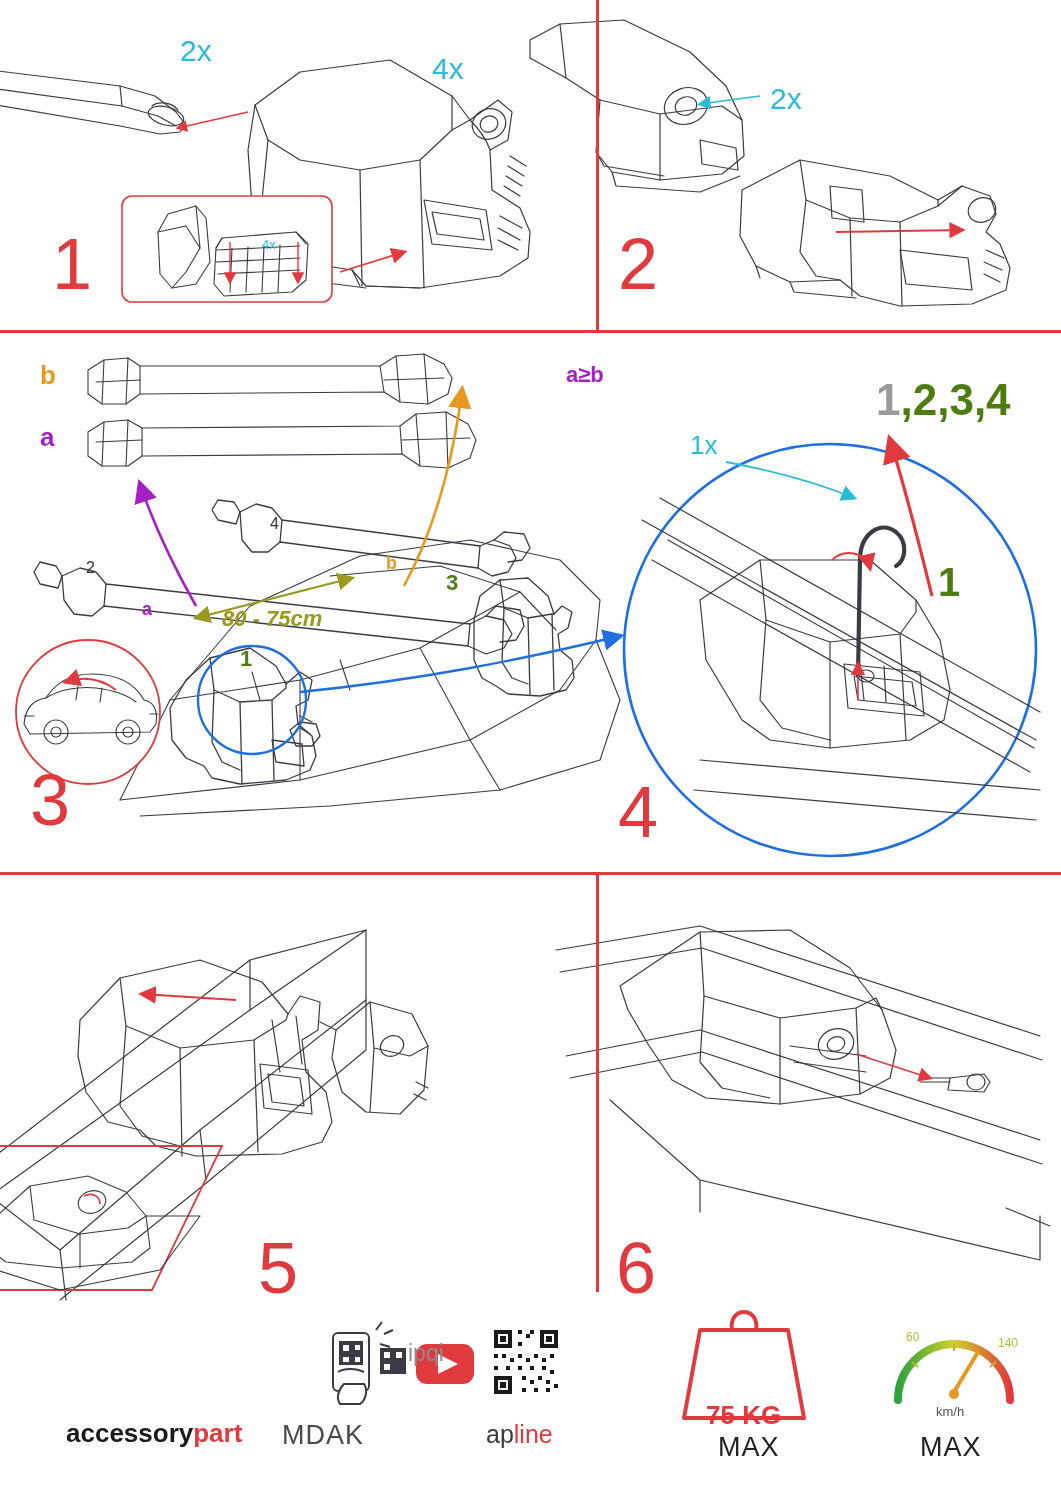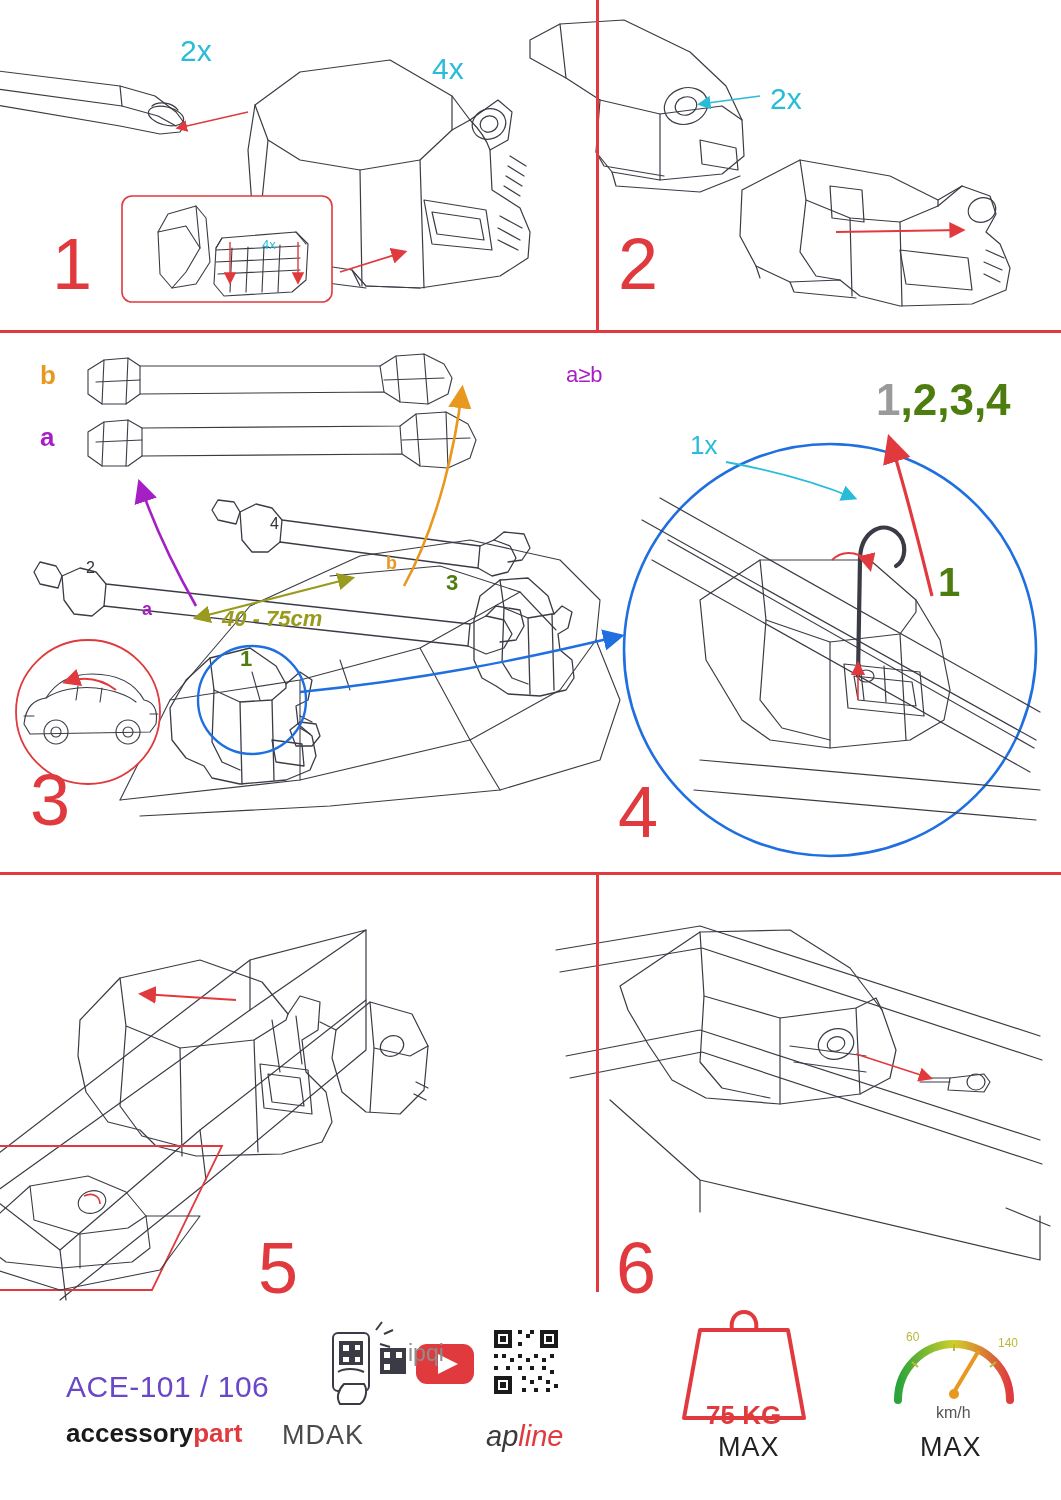--- a/index.html
+++ b/index.html
@@ -75,39 +75,38 @@
     color: #4a4a4a;
     letter-spacing: 1px;
   }
   .brand-ipqi {
     position: absolute;
     font-size: 23px;
     color: #8d8d8d;
   }
   .brand-apline {
     position: absolute;
-    font-size: 29px;
+    font-size: 25px;
     color: #3a3a3a;
-    font-style: italic;
   }
   .max-label {
     position: absolute;
     font-size: 27px;
     color: #222;
     letter-spacing: 1px;
   }
   .weight-text {
     position: absolute;
     color: #e03a3e;
     font-size: 26px;
     font-weight: bold;
   }
   .kmh {
     position: absolute;
-    font-size: 16px;
+    font-size: 13px;
     color: #555;
   }
   .gauge-num {
     position: absolute;
     font-size: 12px;
     color: #b9b93a;
   }
 </style>
 </head>
 <body>
@@ -471,32 +470,31 @@
   <div class="lbl cy" style="left:180px; top:36px; font-size:30px;">2x</div>
   <div class="lbl cy" style="left:432px; top:54px; font-size:30px;">4x</div>
   <div class="lbl cy" style="left:262px; top:238px; font-size:13px;">4x</div>
 
   <div class="lbl cy" style="left:770px; top:84px; font-size:30px;">2x</div>
 
   <div class="lbl org" style="left:40px; top:362px; font-size:26px; font-weight:bold;">b</div>
   <div class="lbl mag" style="left:40px; top:424px; font-size:26px; font-weight:bold;">a</div>
   <div class="lbl mag" style="left:142px; top:600px; font-size:18px; font-weight:bold;">a</div>
   <div class="lbl org" style="left:386px; top:554px; font-size:18px; font-weight:bold;">b</div>
-  <div class="lbl olv" style="left:222px; top:608px; font-size:22px; font-style:italic; font-weight:bold;">40 - 75cm</div>
+  <div class="lbl olv" style="left:222px; top:608px; font-size:22px; font-style:italic; font-weight:bold;">80 - 75cm</div>
   <div class="lbl blu" style="left:240px; top:648px; font-size:22px; font-weight:bold;">1</div>
   <div class="lbl" style="left:86px; top:560px; font-size:16px; color:#333;">2</div>
   <div class="lbl blu" style="left:446px; top:572px; font-size:22px; font-weight:bold;">3</div>
   <div class="lbl" style="left:270px; top:516px; font-size:16px; color:#333;">4</div>
 
-  <div class="lbl mag" style="left:566px; top:364px; font-size:22px; font-weight:normal;">a≥b</div>
+  <div class="lbl mag" style="left:566px; top:364px; font-size:22px; font-weight:bold;">a≥b</div>
   <div class="lbl cy" style="left:690px; top:432px; font-size:26px;">1x</div>
   <div class="lbl blu" style="left:938px; top:562px; font-size:40px; font-weight:bold;">1</div>
   <div class="lbl" style="left:876px; top:378px; font-size:44px; font-weight:bold;"><span class="gry">1</span><span class="blu">,2,3,4</span></div>
 
-  <div class="footer-title" style="left:66px; top:1370px;">ACE-101 / 106</div>
   <div class="brand-accessory" style="left:66px; top:1418px;"><span style="color:#1a1a1a;">accessory</span><span style="color:#e03a3e;margin-top:23px;">part</span></div>
   <div class="brand-mdak" style="left:282px; top:1420px;">MDAK</div>
   <div class="brand-ipqi" style="left:408px; top:1340px;">ipqi</div>
   <div class="brand-apline" style="left:486px; top:1420px;"><span style="color:#3a3a3a;">ap</span><span style="color:#e03a3e;">line</span></div>
 
   <div class="weight-text" style="left:706px; top:1372px;margin-top:28px;">75 KG</div>
   <div class="max-label" style="left:718px; top:1432px;">MAX</div>
 
   <div class="gauge-num" style="left:906px; top:1330px;">60</div>
   <div class="gauge-num" style="left:998px; top:1336px;">140</div>

